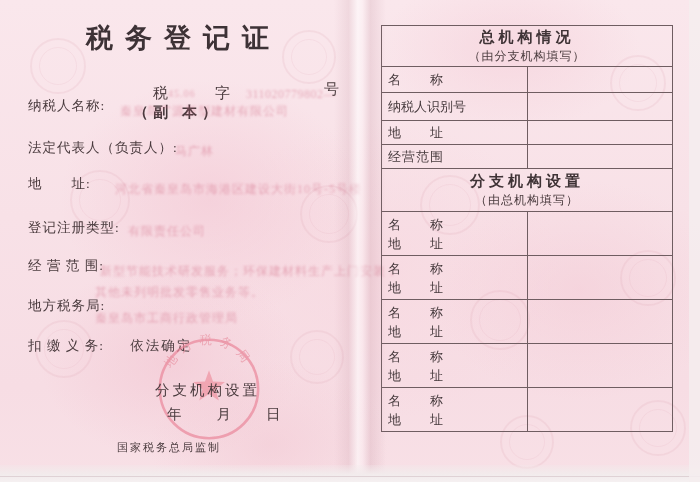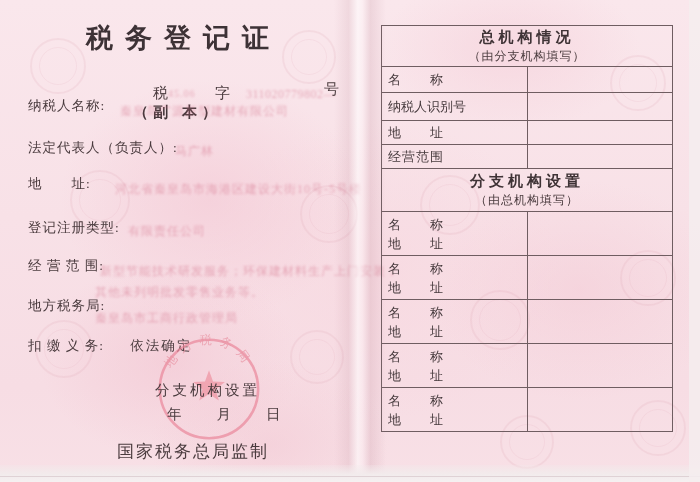--- a/index.html
+++ b/index.html
@@ -59,21 +59,21 @@
   .f1{top:139px;} .f1 .faint{left:147px;top:4px;}
   .f2{top:175px;} .f2 .faint{left:87px;top:6px;}
   .f3{top:219px;} .f3 .faint{left:100px;top:4px;}
   .f4{top:257px;} .f4 .faint{left:72px;top:6px;} .f4 .faint2{position:absolute;left:67px;top:27px;}
   .f5{top:297px;} .f5 .faint{left:67px;top:13px;}
   .f6{top:337px;}
   .sp{letter-spacing:3px;}
   .f6 .val{margin-left:23px;letter-spacing:2px;}
   .footer-issuer{position:absolute;left:155px;top:381px;font-size:14.5px;letter-spacing:3px;}
   .footer-date{position:absolute;left:167px;top:405px;font-size:14.5px;letter-spacing:2px;}
-  .footer-supervision{position:absolute;left:117px;top:440px;font-size:17px;letter-spacing:2px;text-align:right;}
+  .footer-supervision{position:absolute;left:117px;top:440px;font-size:11px;letter-spacing:2px;text-align:right;}
   .seal{position:absolute;left:150px;top:330px;width:118px;height:118px;opacity:.85;}
 
   
   .page-right{position:absolute;left:375px;top:0;width:315px;height:482px;}
   table.reg{position:absolute;left:6px;top:25px;width:292px;border-collapse:collapse;table-layout:fixed;}
   table.reg td{border:1px solid #6f5d61;padding:0 6px;font-size:13px;color:#463a3d;vertical-align:middle;}
   td.col-label{width:74px;letter-spacing:1px;}
   td.section-head{text-align:center;padding:4px 0;}
   .sec-title{font-size:15px;font-weight:bold;letter-spacing:4px;color:#3f3336;}
   .sec-note{font-size:12px;letter-spacing:1px;margin-top:1px;color:#4a3b3e;}

